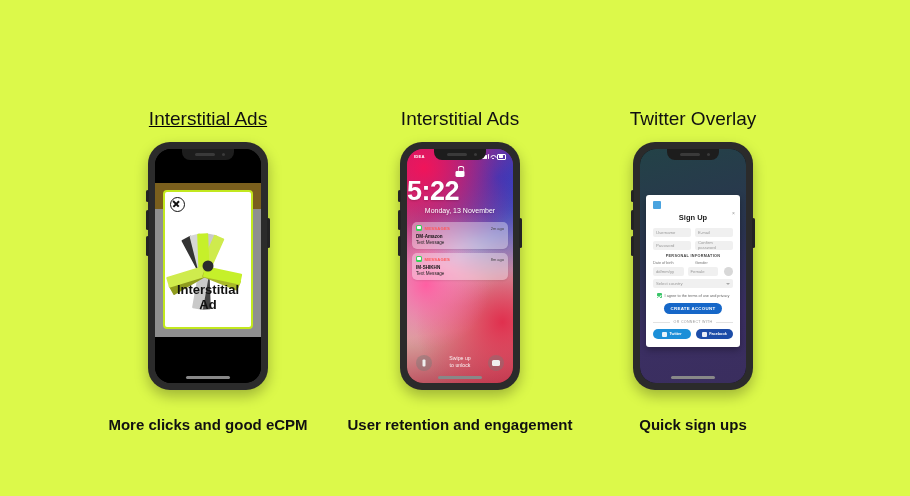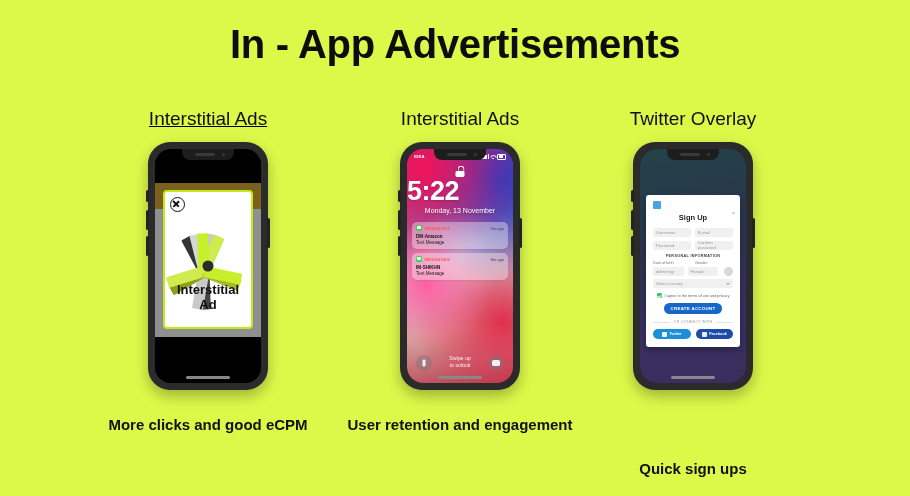--- a/index.html
+++ b/index.html
@@ -28,21 +28,21 @@
   .col-head{
     text-align:center;font-size:19px;font-weight:normal;color:#111;
     margin-bottom:12px;
   }
   .col-cap{
     position:absolute;width:300px;text-align:center;
     font-size:15px;font-weight:bold;color:#111;line-height:1.25;
   }
   .cap-1{left:58px;top:416px;}
   .cap-2{left:310px;top:416px;}
-  .cap-3{left:543px;top:416px;margin-top:44px;}
+  .cap-3{left:543px;top:416px;}
 
   
   .phone{
     position:relative;margin:0 auto;
     width:120px;height:248px;
     background:#2b2b2b;
     border-radius:22px;
     box-shadow:0 6px 14px rgba(0,0,0,.28);
   }
   .phone .screen{
@@ -282,21 +282,20 @@
   .bs-fb{background:#1c4da8;}
   .bs-ico{
     width:5px;height:5px;background:rgba(255,255,255,.9);border-radius:1px;flex:none;
   }
 </style>
 </head>
 <body>
 
 <div class="canvas">
 
-  <div class="title">In - App Advertisements</div>
 
   <div class="col col-1">
     <div class="col-head">Interstitial Ads</div>
 
     <div class="phone">
       <div class="side-btn sb-l1"></div>
       <div class="side-btn sb-l2"></div>
       <div class="side-btn sb-l3"></div>
       <div class="side-btn sb-r1"></div>
 

